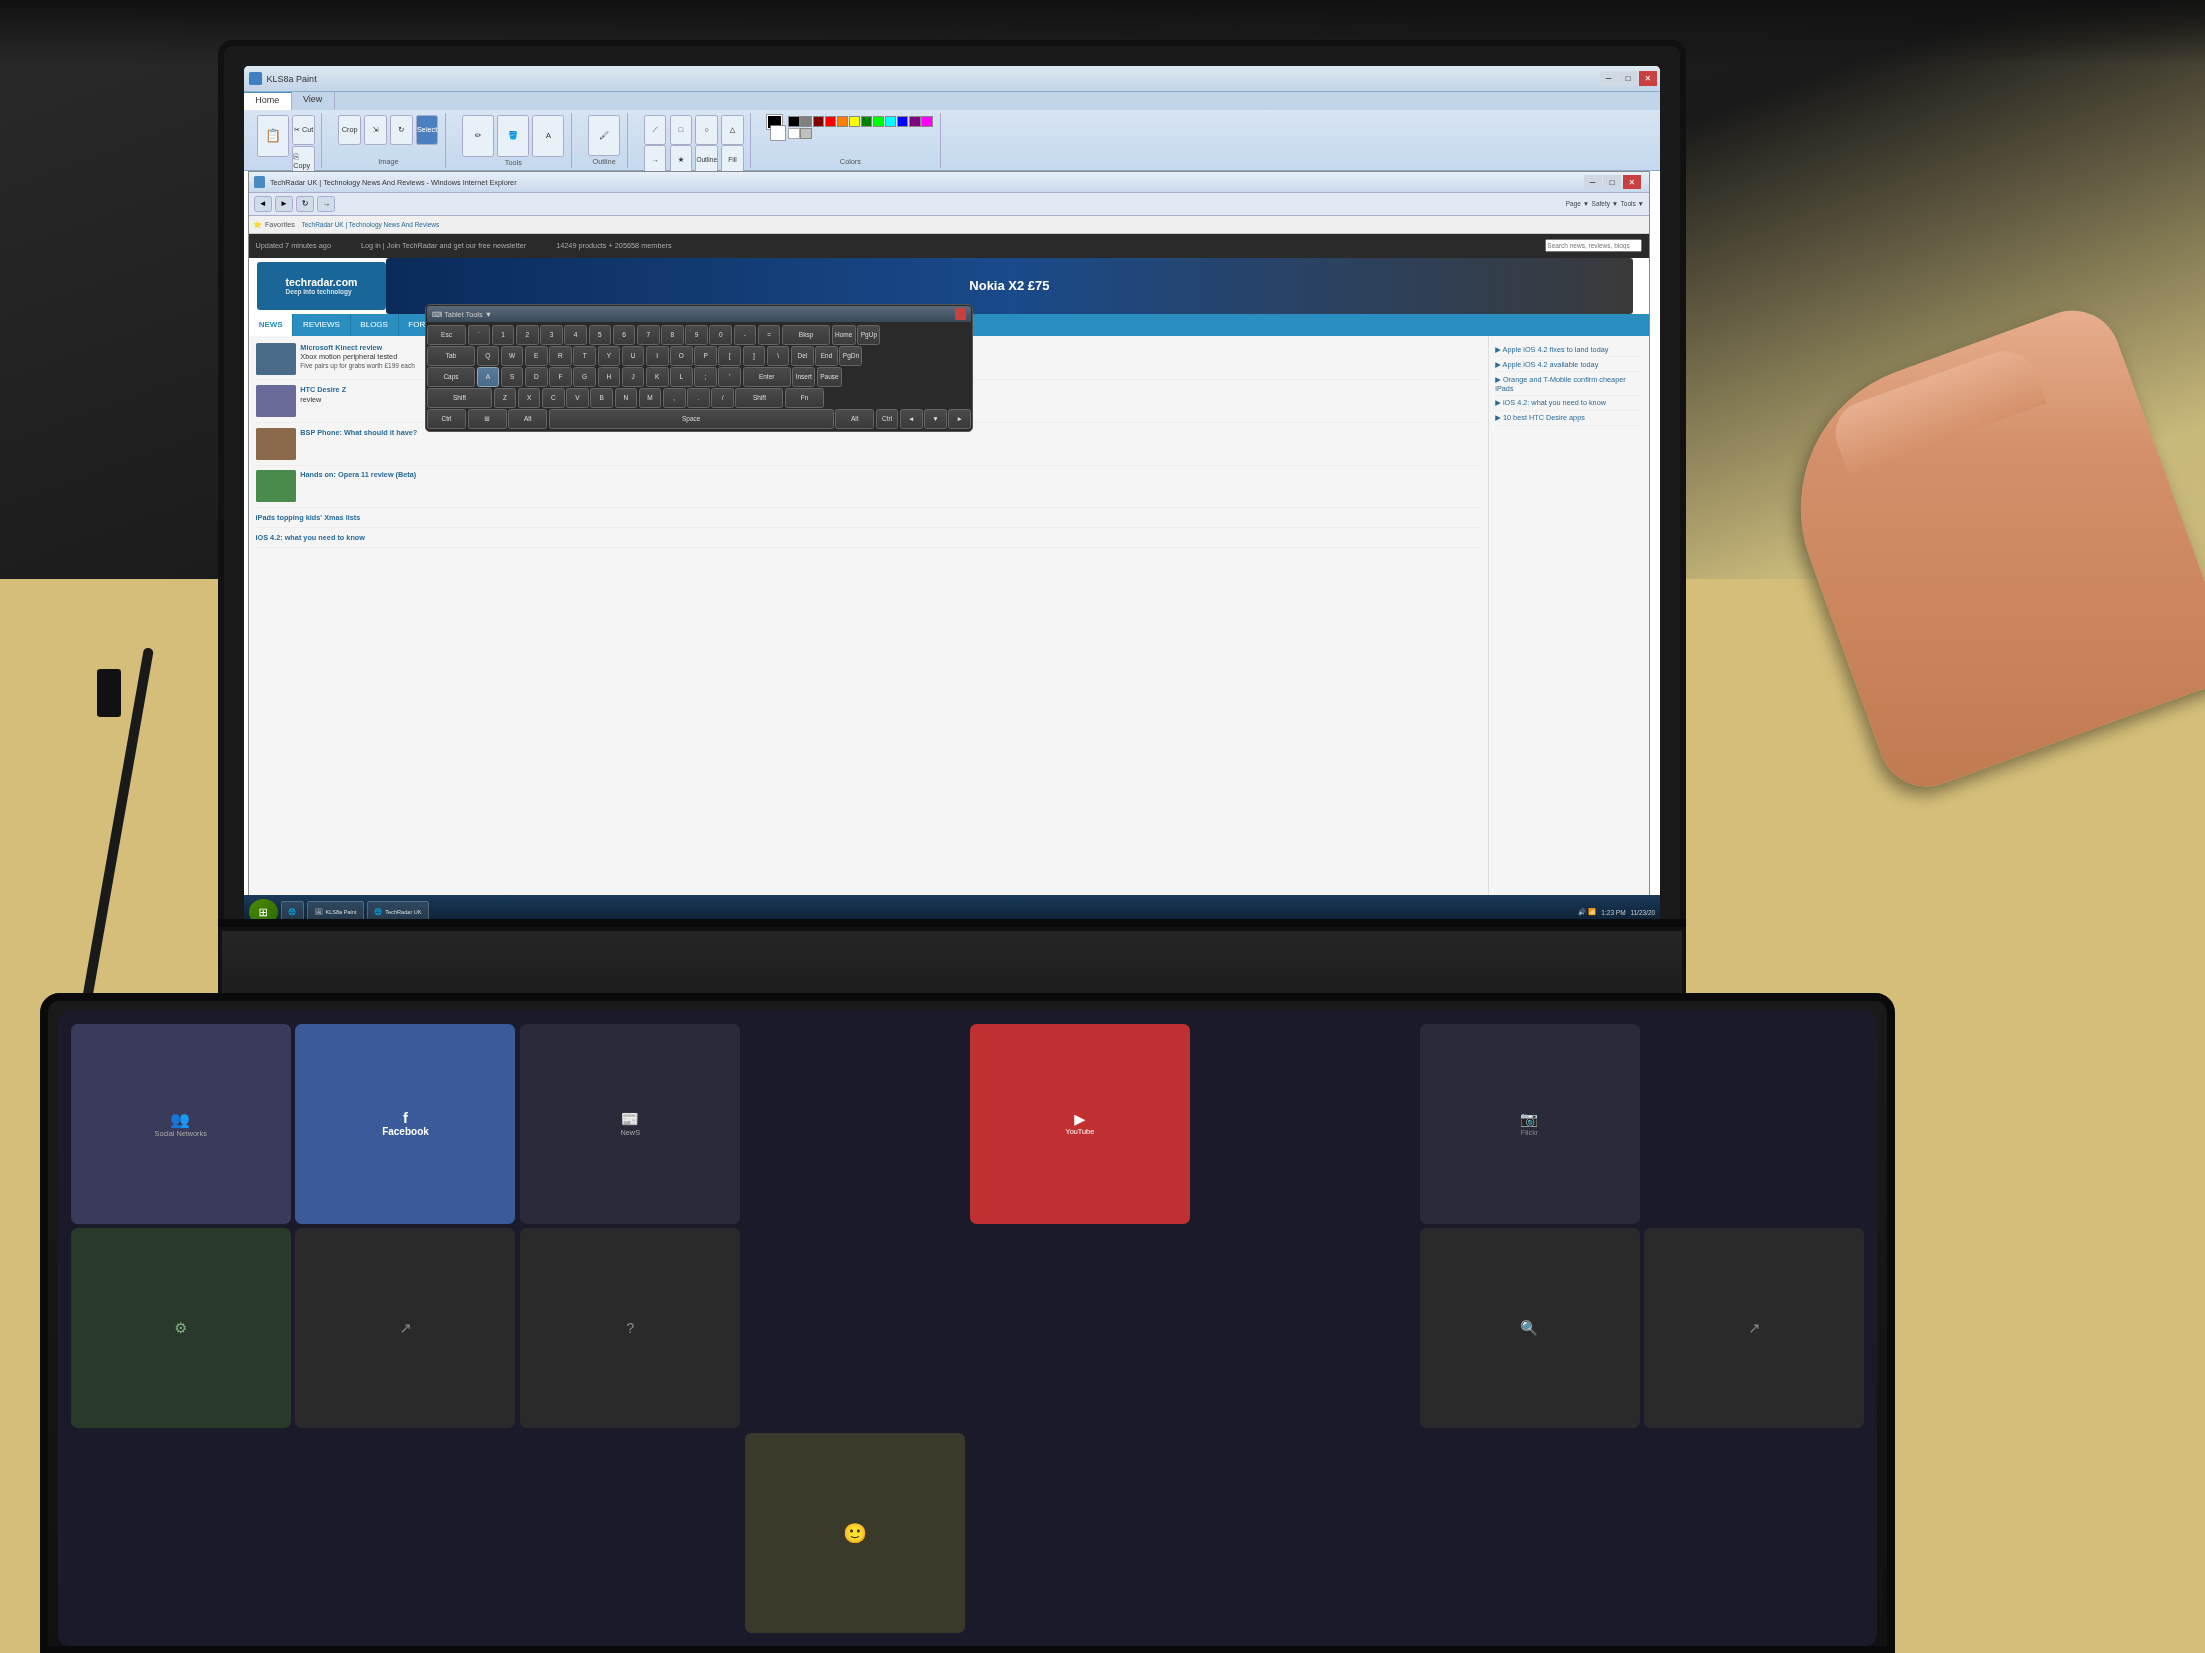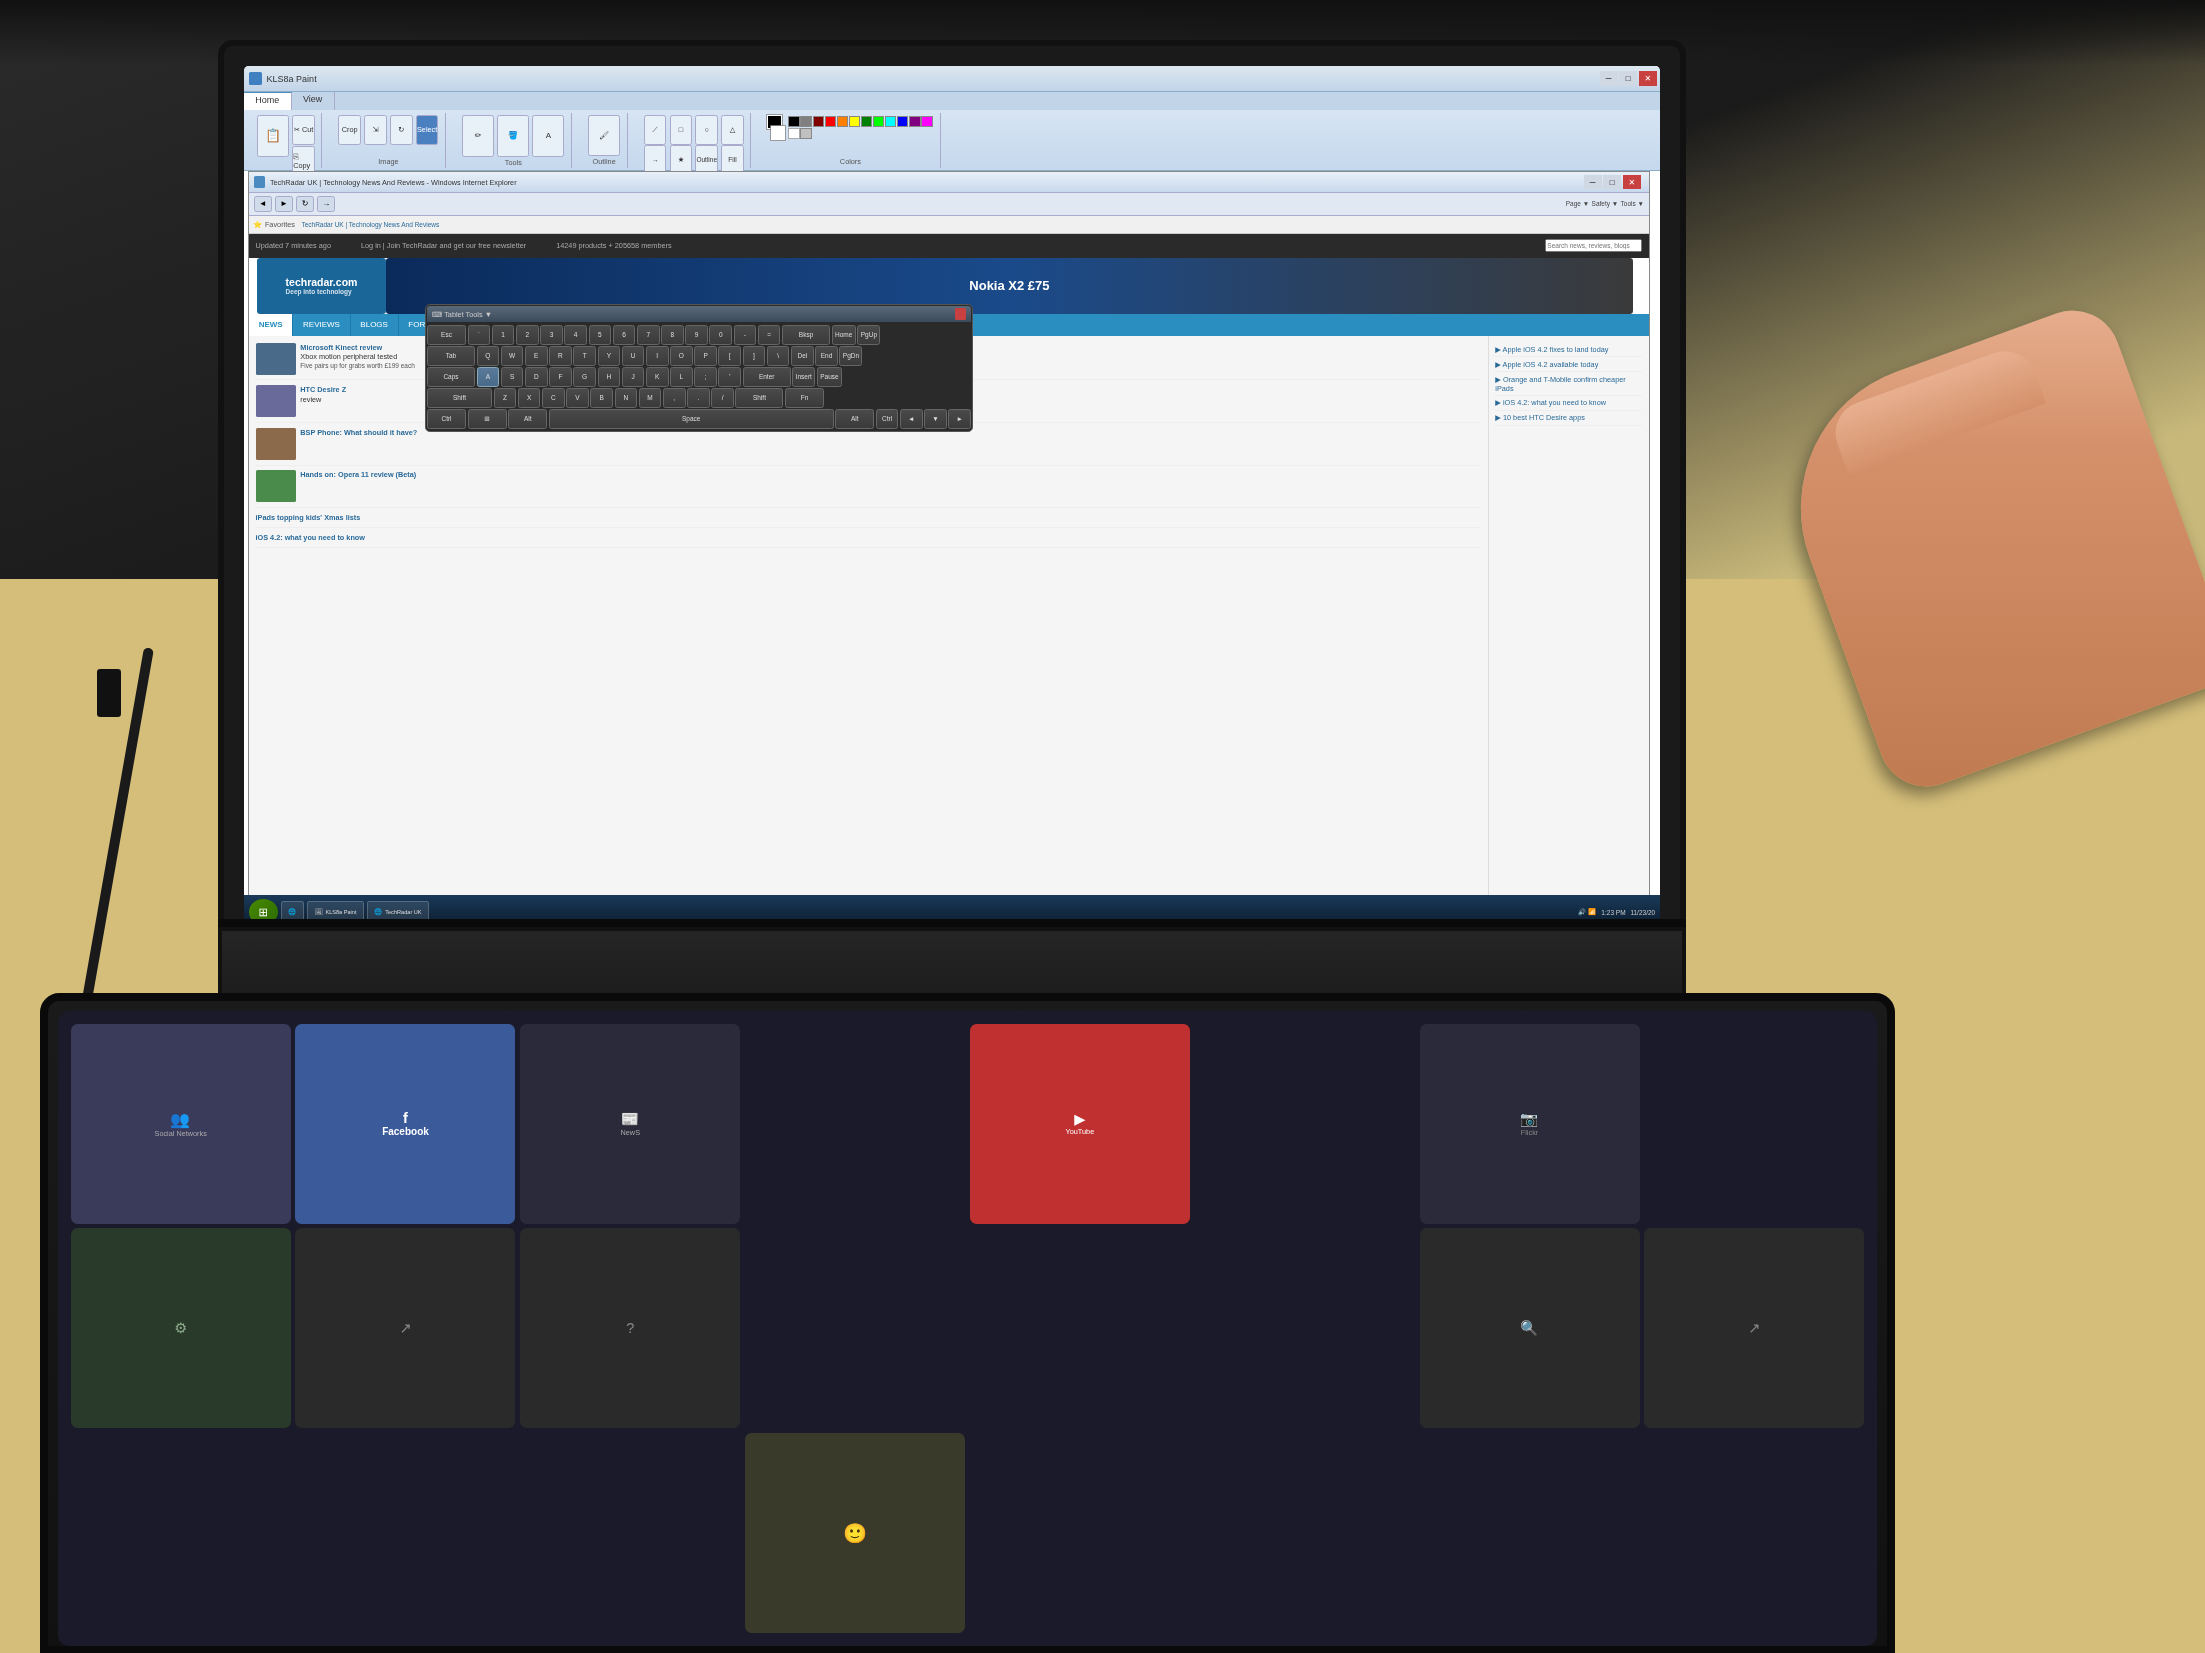--- a/index.html
+++ b/index.html
@@ -261,21 +261,21 @@
 
     .tr-logo-area {
       height: 56px;
       background: #fff;
       display: flex;
       align-items: center;
       padding: 0 8px;
     }
 
     .tr-logo {
-      width: 129px; height: 56px;
+      width: 129px; height: 48px;
       background: #1a6699;
       border-radius: 3.2px;
       display: flex; align-items: center; justify-content: center;
       color: #fff;
       font-size: 11.3px;
       font-weight: bold;
     }
 
     .tr-nav-bar {
       height: 22.6px;

